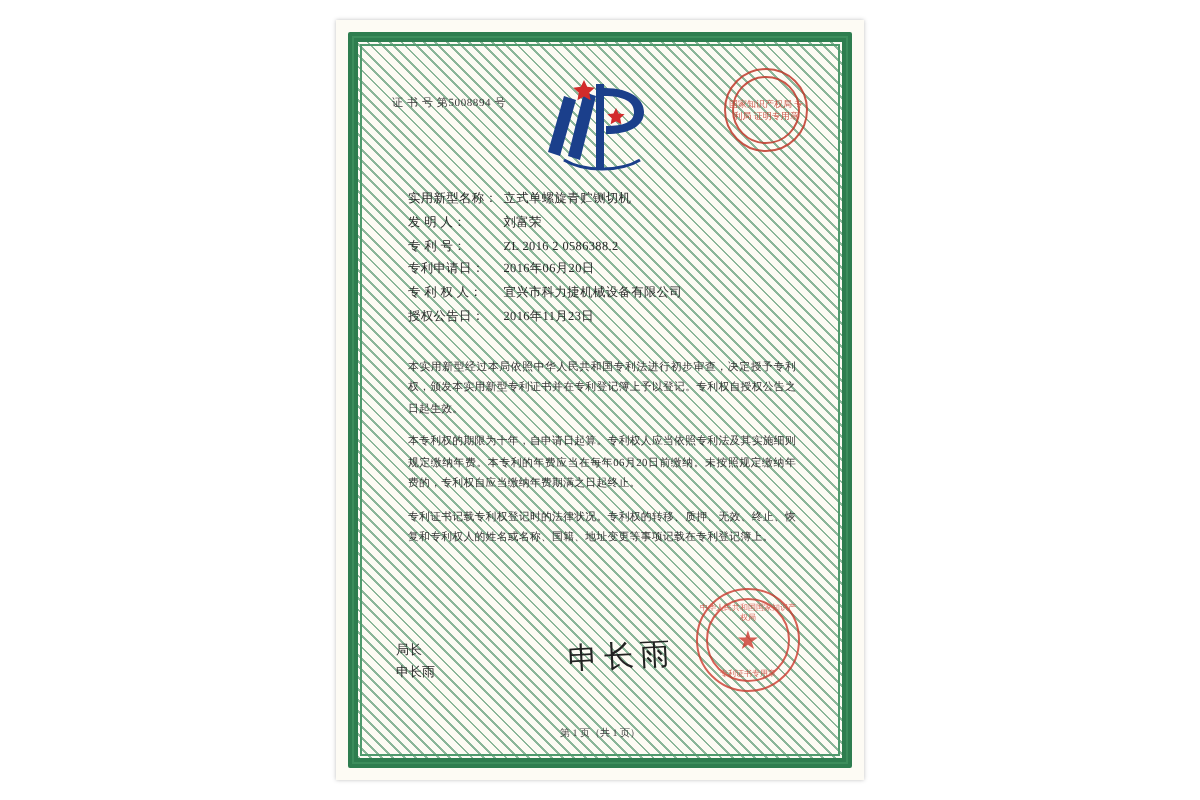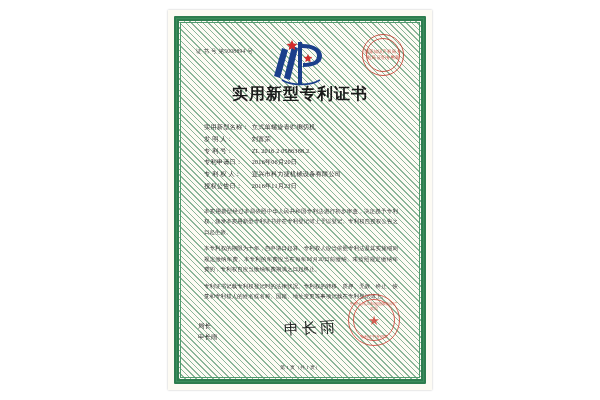--- a/index.html
+++ b/index.html
@@ -277,21 +277,20 @@
           <path d="M14 44 C24 50, 42 50, 52 44" stroke="#1b3f8b" stroke-width="1.6" fill="none"></path>
         </svg>
 
         <div class="round-seal">
           <div class="seal-text">国家知识产权局
 专利局
 证明专用章</div>
         </div>
       </div>
 
-      <div class="main-title">实用新型专利证书</div>
 
       <div class="fields">
 
         <div class="field-row">
           <span class="field-label">实用新型名称：</span>
           <span class="field-value">立式单螺旋青贮铡切机</span>
         </div>
 
         <div class="field-row">
           <span class="field-label">发 明 人：</span>

